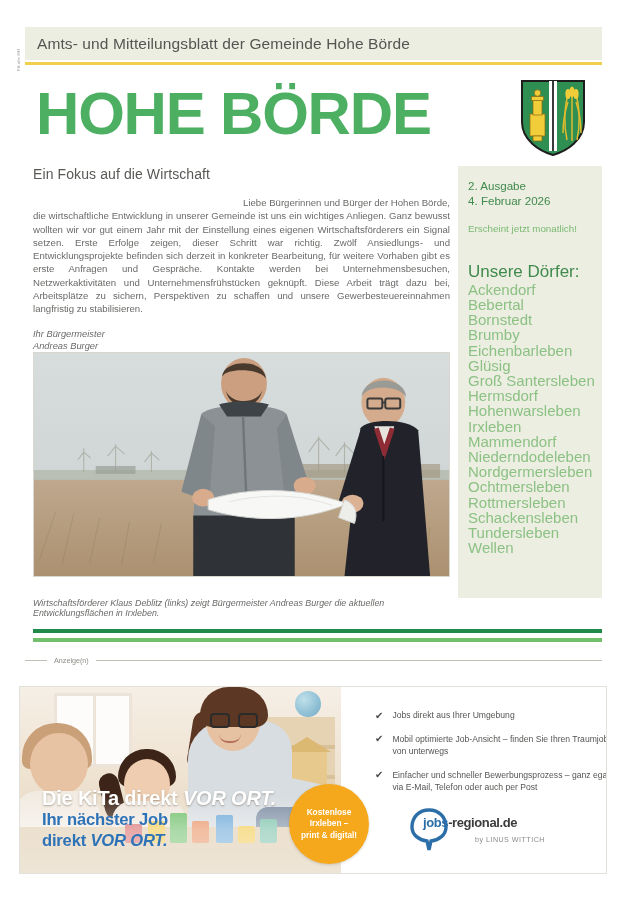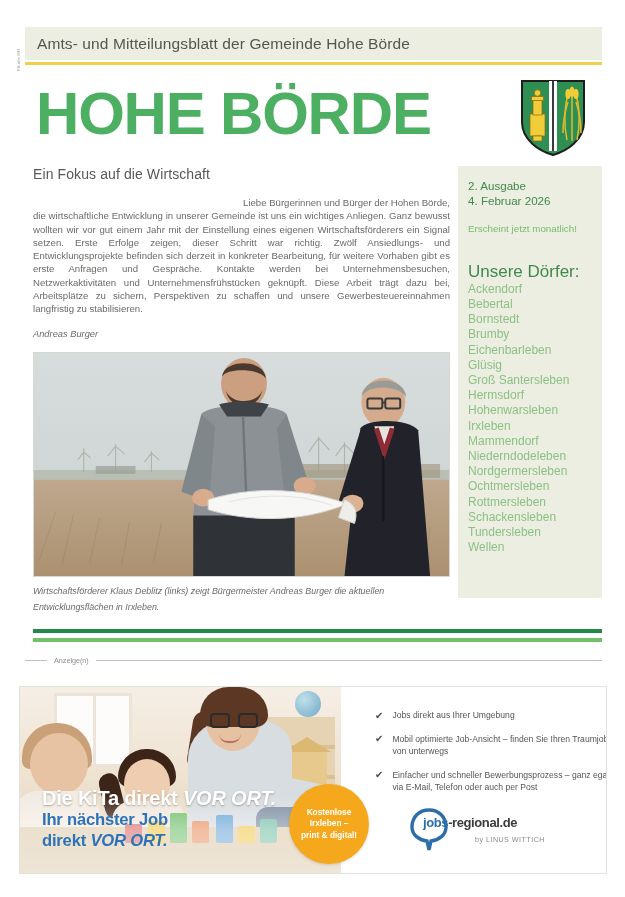--- a/index.html
+++ b/index.html
@@ -63,33 +63,33 @@
   .signature{
     margin-top:12px; font-size:9.3px; font-style:italic;
     line-height:12.4px; color:#6a6a68;
   }
 
   .photo{
     position:absolute; left:33px; top:352px; width:417px; height:225px;
     border:1px solid #d8d8d0; overflow:hidden; background:#cdd2d4;
   }
   .caption{
-    position:absolute; left:33px; top:583px; width:417px;
-    font-size:8.9px; font-style:italic; line-height:16px; color:#6a6a68;
+    position:absolute; left:33px; top:598px; width:417px;
+    font-size:8.9px; font-style:italic; line-height:10px; color:#6a6a68;
   }
 
   
   .sidebar{
     position:absolute; left:458px; top:166px; width:144px; height:432px;
     background:#edeee2; padding:12px 0 0 10px;
   }
   .sb-issue{ font-size:11.6px; color:#3f8a4c; line-height:15.4px; }
   .sb-monthly{ margin-top:14px; font-size:9.8px; color:#7aba72; }
   .sb-villages-head{ margin-top:28px; font-size:17px; color:#3f8a4c; }
-  .sb-village{ font-size:12px; color:#8cc184; line-height:15.2px; }
+  .sb-village{ font-size:15px; color:#8cc184; line-height:15.2px; }
 
   
   .bar-dark{ position:absolute; left:33px; top:629px; width:569px; height:4px; background:#1f8a49; }
   .bar-light{ position:absolute; left:33px; top:638px; width:569px; height:4px; background:#72c06c; }
 
   
   .anzeige-row{
     position:absolute; left:25px; top:653px; width:577px; height:14px;
     display:flex; align-items:center; gap:7px;
   }
@@ -211,20 +211,21 @@
       <ellipse cx="57" cy="16" rx="2.6" ry="5"></ellipse>
     </g>
   </svg>
 </div>
 
 <div class="article">
   <h1>Ein Fokus auf die Wirtschaft</h1>
   <p class="lead">Liebe Bürgerinnen und Bürger der Hohen Börde,</p>
   <p>die wirtschaftliche Entwicklung in unserer Gemeinde ist uns ein wichtiges Anliegen. Ganz bewusst wollten wir vor gut einem Jahr mit der Einstellung eines eigenen Wirtschaftsförderers ein Signal setzen. Erste Erfolge zeigen, dieser Schritt war richtig. Zwölf Ansiedlungs- und Entwicklungsprojekte befinden sich derzeit in konkreter Bearbeitung, für weitere Vorhaben gibt es erste Anfragen und Gespräche. Kontakte werden bei Unternehmensbesuchen, Netzwerkaktivitäten und Unternehmensfrühstücken geknüpft. Diese Arbeit trägt dazu bei, Arbeitsplätze zu sichern, Perspektiven zu schaffen und unsere Gewerbesteuereinnahmen langfristig zu stabilisieren.</p>
   <div class="signature">
+    <div>Ihr Bürgermeister</div>
     <div>Andreas Burger</div>
   </div>
 </div>
 
 <div class="photo">
   <svg viewBox="0 0 417 225" width="415" height="223" preserveAspectRatio="none">
     <defs>
       <linearGradient id="sky" x1="0" y1="0" x2="0" y2="1">
         <stop offset="0%" stop-color="#d7dcdd"></stop>
           <stop offset="100%" stop-color="#cbd2d1"></stop>

